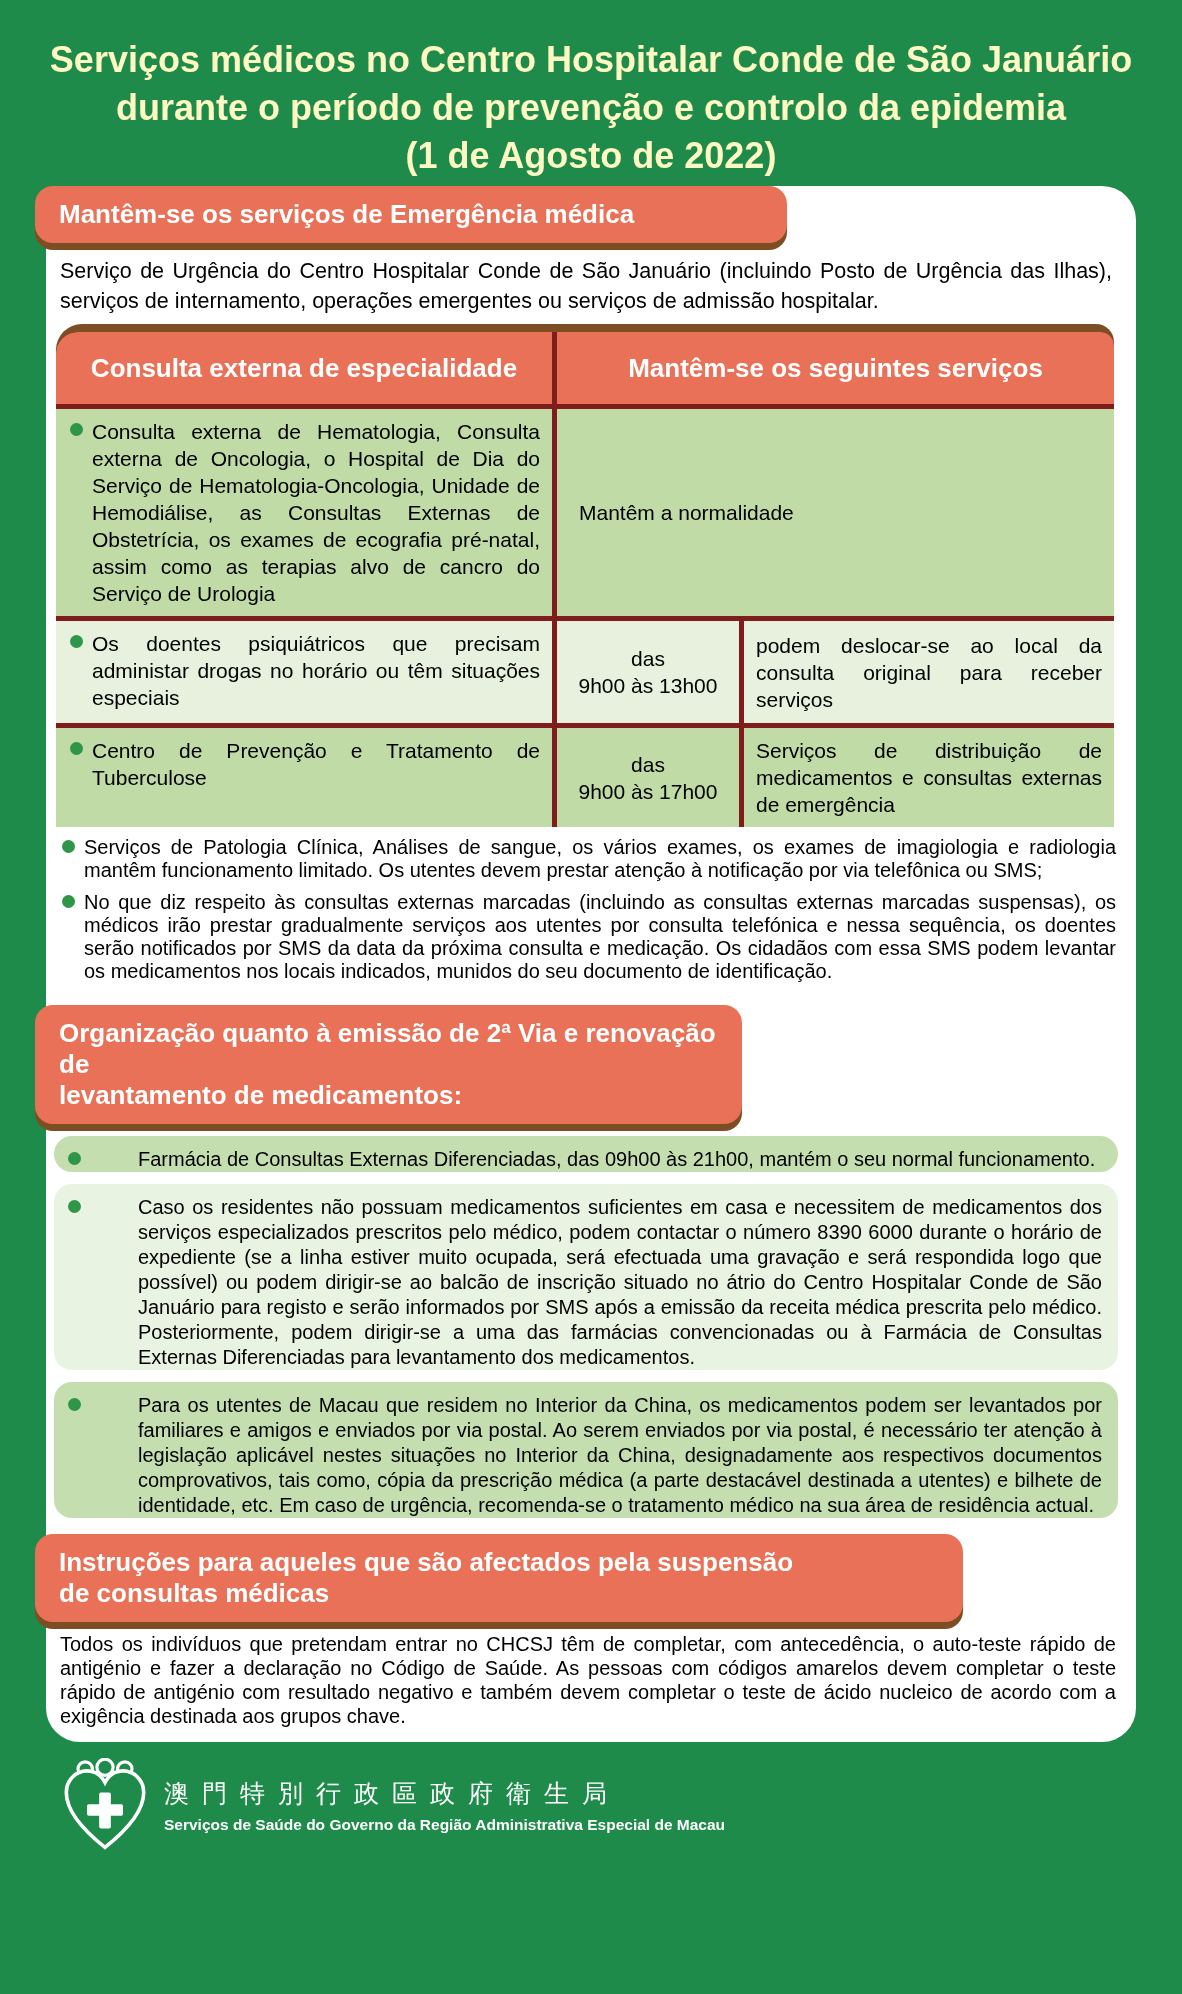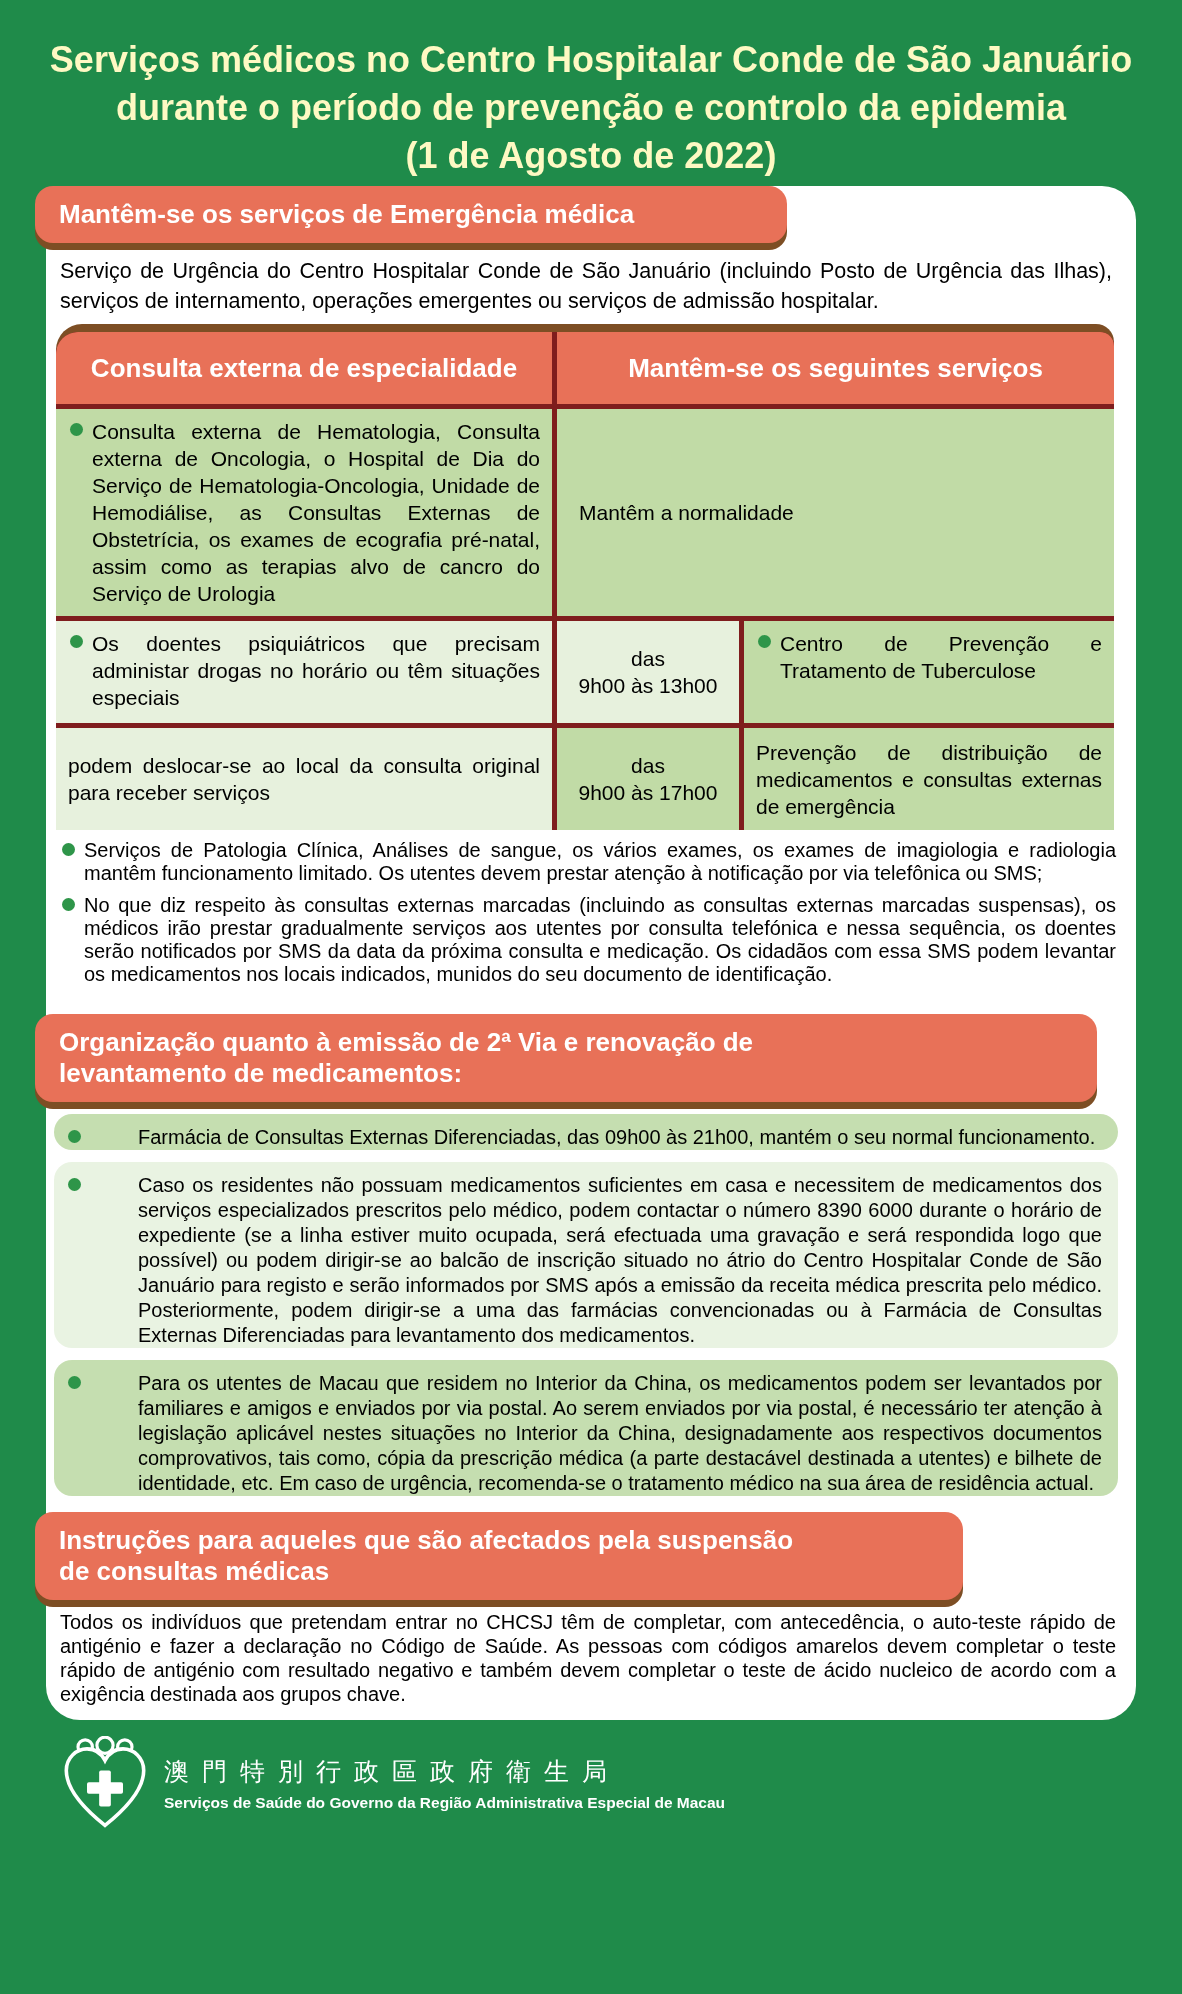--- a/index.html
+++ b/index.html
@@ -38,21 +38,21 @@
     border-radius:18px;
     box-shadow:0 7px 0 #7d4e24;
     color:#ffffff;
     font-weight:bold;
     font-size:26px;
     line-height:31px;
     padding:13px 24px;
     box-sizing:border-box;
   }
   .pill-1 { margin-top:-22px; width:752px; }
-  .pill-2 { margin-top:28px; width:1062px; }
+  .pill-2 { margin-top:22px; width:707px; }
   .pill-3 { margin-top:16px; width:928px; }
 
   .intro {
     margin:13px 24px 0 14px;
     font-size:21.5px;
     line-height:30px;
     text-align:justify;
   }
 
   
@@ -182,34 +182,34 @@
         </div>
 
         <div class="cell light svc r2">
           <span class="dot"></span>
           <div class="svc-text">Os doentes psiquiátricos que precisam administar drogas no horário ou têm situações especiais</div>
         </div>
         <div class="cell light time-cell r2">
           <span>das</span>
           <span>9h00 às 13h00</span>
         </div>
+        <div class="cell light detail-cell r2">
+          <div class="detail-text">podem deslocar-se ao local da consulta original para receber serviços</div>
+        </div>
+
         <div class="cell dark svc r3">
           <span class="dot"></span>
           <div class="svc-text">Centro de Prevenção e Tratamento de Tuberculose</div>
         </div>
-
-        <div class="cell light detail-cell r2">
-          <div class="detail-text">podem deslocar-se ao local da consulta original para receber serviços</div>
-        </div>
         <div class="cell dark time-cell r3">
           <span>das</span>
           <span>9h00 às 17h00</span>
         </div>
         <div class="cell dark detail-cell r3">
-          <div class="detail-text">Prevenção de distribuição de medicamentos e consultas externas de emergência</div>
+          <div class="detail-text">Serviços de distribuição de medicamentos e consultas externas de emergência</div>
         </div>
 
       </div>
     </div>
 
     <div class="note">
       <span class="dot"></span>
       <div class="note-text">Serviços de Patologia Clínica, Análises de sangue, os vários exames, os exames de imagiologia e radiologia mantêm funcionamento limitado. Os utentes devem prestar atenção à notificação por via telefônica ou SMS;</div>
     </div>
     <div class="note">

